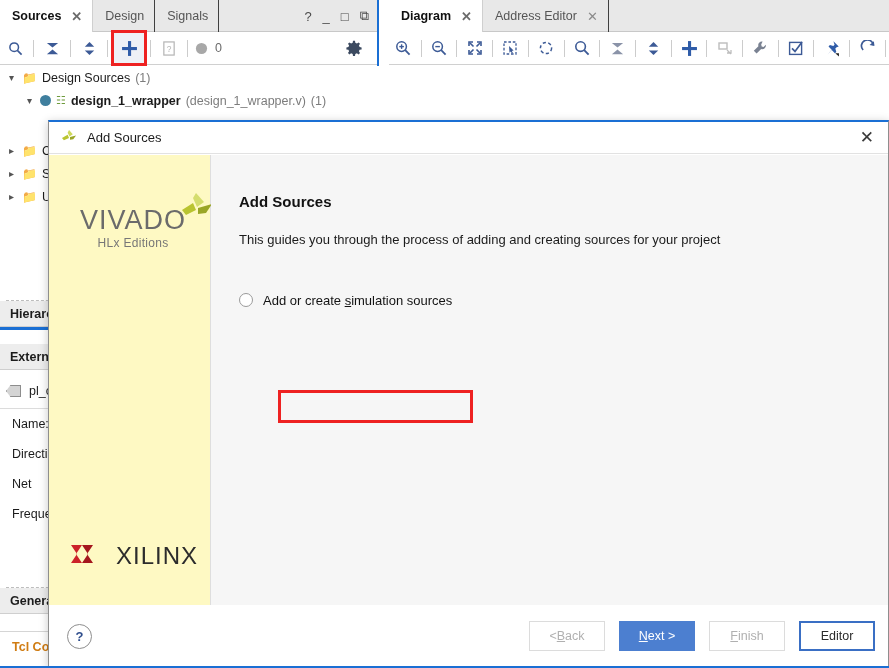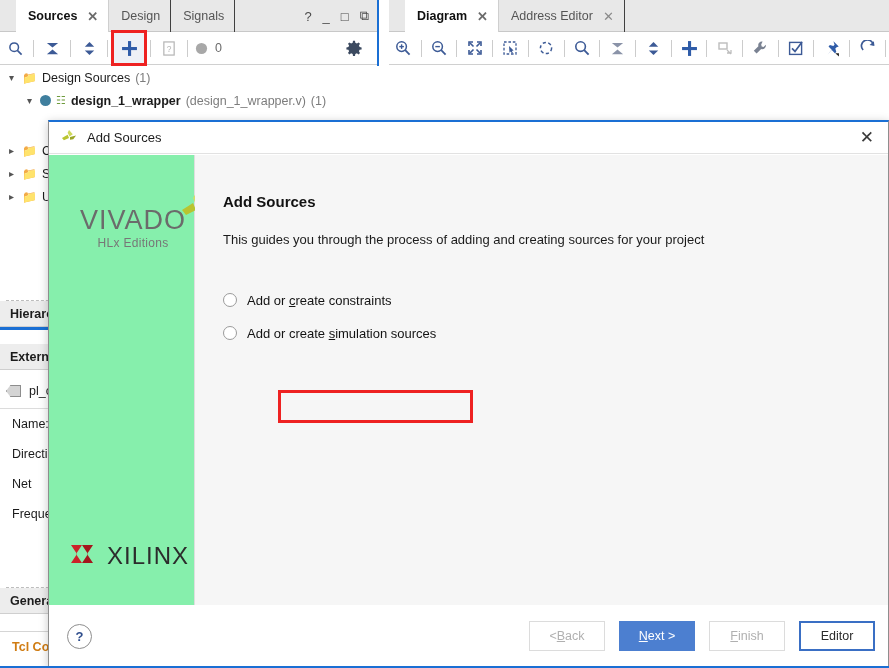--- a/index.html
+++ b/index.html
@@ -25,21 +25,20 @@
   .tab {
     display: flex; align-items: center; gap: 10px;
     padding: 0 10px 0 12px; height: 32px;
     font-size: 12.5px; color: #555555;
     border-right: 1px solid #404040;
     cursor: default;
   }
   .tab.active {
     background: #ffffff; color: #101010; font-weight: bold;
     border-right: 1px solid #cfcfcf;
-    margin-left: 16px;
   }
   .tab .x { color: #8a8a8a; font-size: 13px; line-height: 1; }
   .tab.active .x { color: #6b6b6b; }
 
   .winbtns {
     position: absolute; right: 8px; top: 0; height: 32px;
     display: flex; align-items: center; gap: 11px;
     color: #4b4b4b; font-size: 13px;
   }
   .winbtns span { cursor: default; }
@@ -115,21 +114,21 @@
   #dlg-title {
     height: 32px; display: flex; align-items: center;
     padding: 0 10px 0 12px; background: #ffffff;
     border-bottom: 1px solid #e2e2e2;
   }
   #dlg-title .t { font-size: 13px; color: #1c1c1c; margin-left: 9px; }
   #dlg-close { margin-left: auto; color: #3a3a3a; font-size: 17px; line-height: 1; padding: 0 4px; }
 
   #dlg-body { position: absolute; left:0; top:33px; right:0; bottom:62px; display:flex; }
   #dlg-side {
-    width: 146px; background: #86efac; border-right: 1px solid #dedede;
+    width: 162px; background: #fef9c3; border-right: 1px solid #dedede;
     position: relative;
   }
   #dlg-main { flex: 1; background: #f6f6f6; padding: 38px 0 0 28px; position: relative; }
   #dlg-main h2 { margin: 0 0 22px 0; font-size: 15px; font-weight: bold; color: #121212; }
   #dlg-desc { margin: 4px 0 38px 0; font-size: 13px; color: #1b1b1b; }
 
   .radio-row { display: flex; align-items: center; height: 30px; margin-bottom: 3px; }
   .radio-row .lbl { font-size: 13px; color: #131313; margin-left: 10px; }
   .rb {
     width: 14px; height: 14px; border-radius: 50%;
@@ -144,21 +143,21 @@
     position: absolute; left: 229px; top: 268px;
     width: 195px; height: 33px;
     border: 3px solid #ee2222; pointer-events: none;
   }
 
   
   #vivado { position: absolute; left: 14px; top: 50px; width: 140px; text-align: center; }
   #vivado .word { font-size: 27px; letter-spacing: 1px; color: #6b6b6b;
      font-family: "Liberation Sans", sans-serif; }
   #vivado .sub { font-size: 12px; color: #777; margin-top: 0; letter-spacing: .3px;}
-  #xilinx { position: absolute; left: 20px; bottom: 35px; display:flex; align-items:flex-start; gap:11px; }
+  #xilinx { position: absolute; left: 20px; bottom: 35px; display:flex; align-items:flex-start; gap:20px; }
   #xilinx .name { font-size: 24px; letter-spacing: 1px; color: #2c2c2c; }
   #xilinx .reg { font-size: 9px; vertical-align: super; color:#555; }
 
   #dlg-foot {
     position: absolute; left:0; right:0; bottom:0; height: 62px;
     background: #ffffff; display: flex; align-items: center;
     padding: 0 13px 0 18px;
   }
   .help-btn {
     width: 25px; height: 25px; border-radius: 50%;
@@ -501,26 +500,20 @@
           </span>
           <span class="name">XILINX</span>
           <span class="reg">®</span>
         </div>
       </div>
 
       <div id="dlg-main">
         <h2>Add Sources</h2>
         <p id="dlg-desc">This guides you through the process of adding and creating sources for your project</p>
 
-        <div class="radio-row">
-          <span class="rb"></span>
-          <span class="lbl">
-            <span>Add or </span><span class="u">c</span><span>reate constraints</span>
-          </span>
-        </div>
 
 
         <div class="radio-row">
           <span class="rb"></span>
           <span class="lbl">
             <span>Add or create </span><span class="u">s</span><span>imulation sources</span>
           </span>
         </div>
       </div>
     </div>

